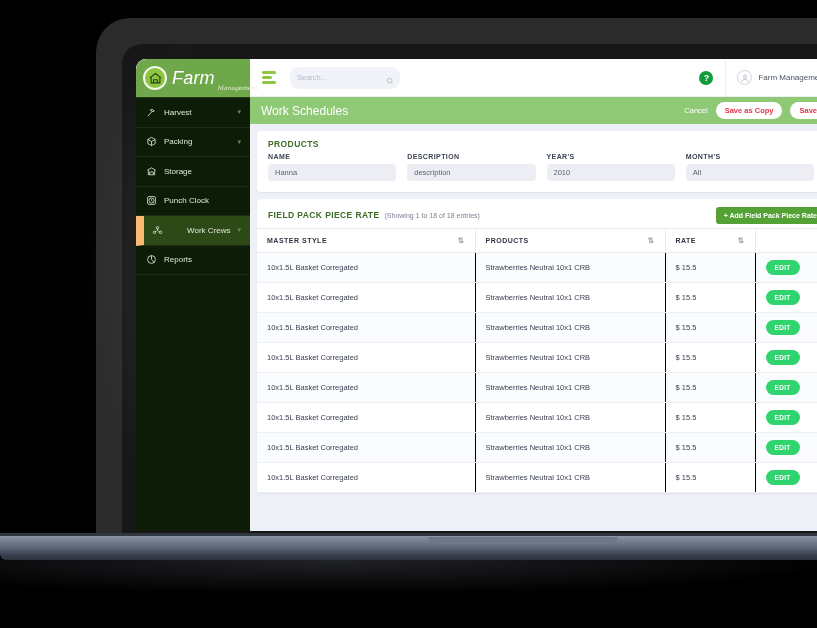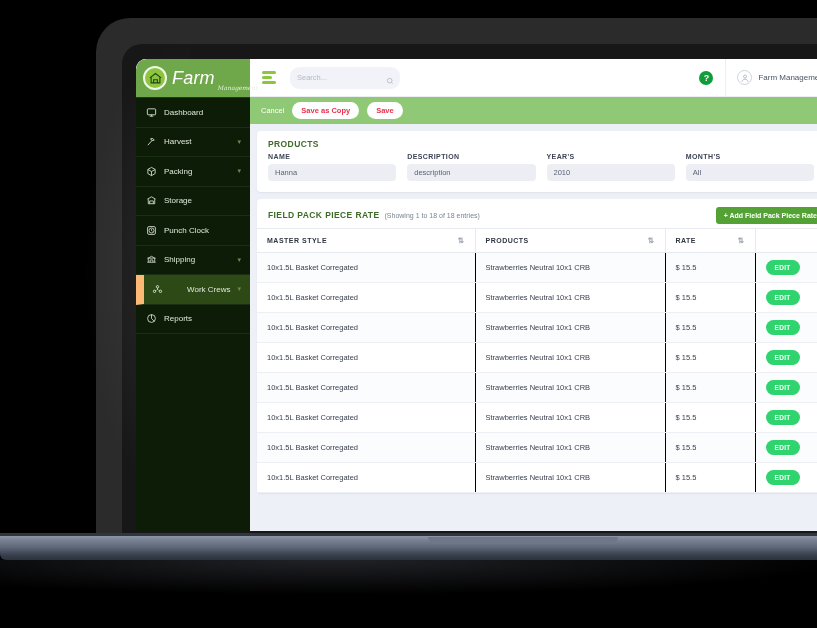--- a/index.html
+++ b/index.html
@@ -336,30 +336,20 @@
             </span>
             <span class="user-name">Farm Management</span>
           </div>
         </div>
       </div>
 
       <div class="body-row">
 
         <nav class="sidebar">
 
-          <div class="nav-item">
-            <span class="nav-icon">
-              <svg width="11" height="11" viewBox="0 0 24 24" fill="none" stroke="#dfe7d8" stroke-width="1.9">
-                <rect x="3" y="4" width="18" height="13" rx="1.6"></rect>
-                  <path d="M8 20h8"></path>
-                  <path d="M12 17v3"></path>
-              </svg>
-            </span>
-            <span class="nav-label">Dashboard</span>
-          </div>
 
 
           <div class="nav-item">
             <span class="nav-icon">
               <svg width="11" height="11" viewBox="0 0 24 24" fill="none" stroke="#dfe7d8" stroke-width="1.9">
                 <path d="M4 20L14 9"></path>
                   <path d="M10 6a6 6 0 018 3c-3 2-6 1-8-3z"></path>
               </svg>
             </span>
             <span class="nav-label">Harvest</span>
@@ -393,32 +383,20 @@
             <span class="nav-icon">
               <svg width="11" height="11" viewBox="0 0 24 24" fill="none" stroke="#dfe7d8" stroke-width="1.8">
                 <rect x="3.5" y="3.5" width="17" height="17" rx="3"></rect>
                   <circle cx="12" cy="12" r="5.5"></circle>
                   <path d="M12 9v3l2 1.5"></path>
               </svg>
             </span>
             <span class="nav-label">Punch Clock</span>
           </div>
 
-          <div class="nav-item">
-            <span class="nav-icon">
-              <svg width="11" height="11" viewBox="0 0 24 24" fill="none" stroke="#dfe7d8" stroke-width="1.7">
-                <path d="M3 18h18"></path>
-                  <path d="M5 18V9l7-4 7 4v9"></path>
-                  <path d="M9 18v-5h6v5"></path>
-                  <path d="M3 9h18"></path>
-              </svg>
-            </span>
-            <span class="nav-label">Shipping</span>
-            <span class="nav-caret">▾</span>
-          </div>
 
           <div class="nav-item active">
             <span class="nav-icon">
               <svg width="11" height="11" viewBox="0 0 24 24" fill="none" stroke="#e6f0dc" stroke-width="1.8">
                 <circle cx="12" cy="6" r="2.6"></circle>
                   <circle cx="5.5" cy="16" r="2.6"></circle>
                   <circle cx="18.5" cy="16" r="2.6"></circle>
                 <path d="M12 8.6v4.2M9.8 13.5l-2.4 1M14.2 13.5l2.4 1"></path>
               </svg>
             </span>
@@ -436,20 +414,21 @@
             </span>
             <span class="nav-label">Reports</span>
           </div>
 
           <div class="sidebar-fill"></div>
         </nav>
 
         <main class="content">
 
           <div class="page-head">
+            <span class="page-title">Work Schedules</span>
             <div class="head-actions">
               <button class="btn-link">Cancel</button>
               <button class="btn-white">Save as Copy</button>
               <button class="btn-white">Save</button>
             </div>
           </div>
 
           <div class="scroll-area">
 
             <section class="card details-card">

